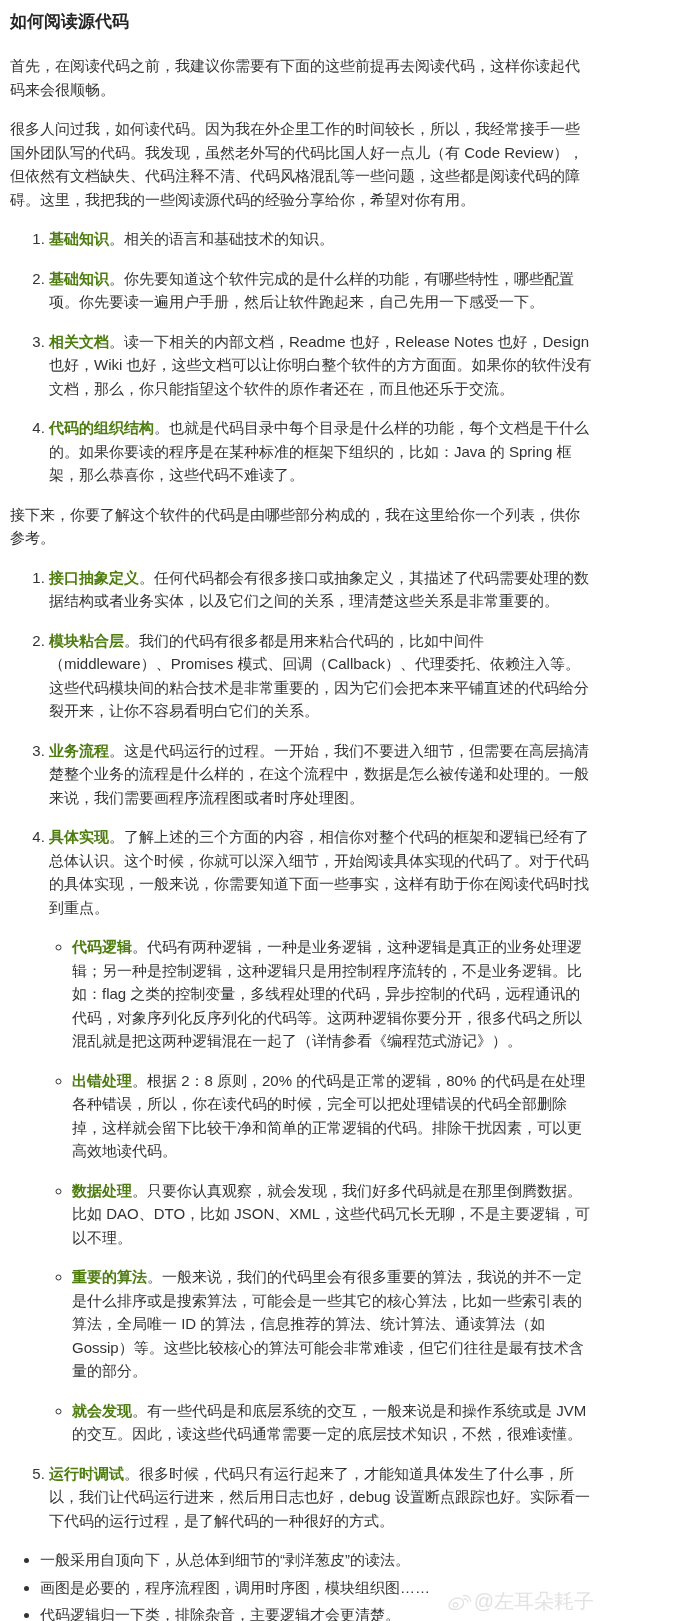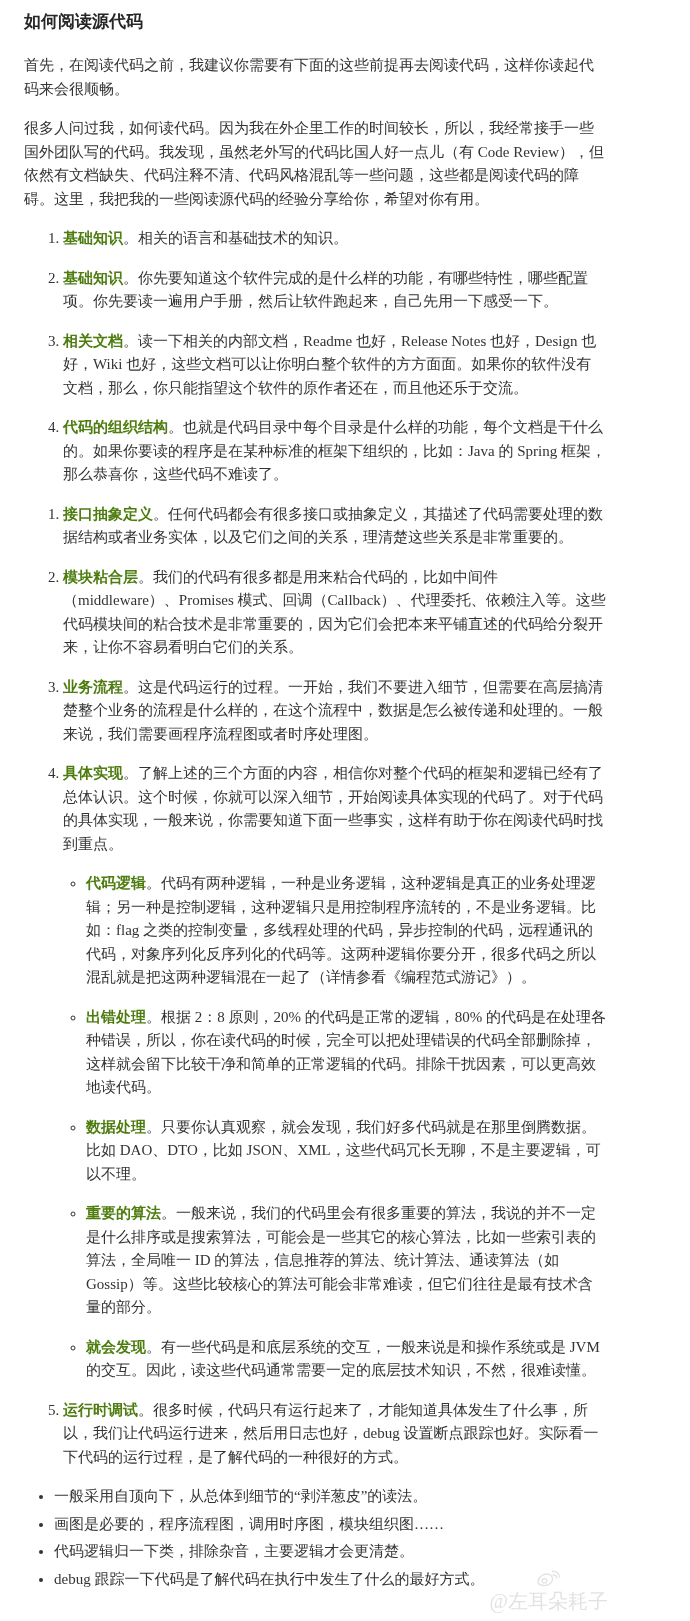--- a/index.html
+++ b/index.html
@@ -3,26 +3,25 @@
 <meta charset="utf-8">
 <style>
   html, body { margin: 0; padding: 0; background: #ffffff; }
   .page {
     position: relative;
     width: 604px;
     height: 1621px;
     box-sizing: border-box;
     padding: 8px 12px 30px 10px;
     background: #ffffff;
-    font-family: Liberation Serif, serif;
+    font-family: Liberation Sans, sans-serif;
     font-size: 15px;
     line-height: 23.5px;
     color: #333333;
     overflow: hidden;
-    margin-left: 14px;
   }
   .page h1 {
     font-size: 17px;
     font-weight: bold;
     color: #262626;
     margin: 2px 0 20px 0;
     line-height: 24px;
   }
   .page p { margin: 16px 0; }
   ol.num-list {
@@ -49,21 +48,20 @@
   .watermark {
     position: absolute;
     right: 10px;
     bottom: 8px;
     display: flex;
     align-items: center;
     color: #e2e2e2;
     font-size: 20px;
     line-height: 24px;
     white-space: nowrap;
-    flex-direction: column;
   }
   .watermark svg { display: block; }
 </style>
 </head>
 <body>
 
 <div class="page">
 
   <h1>如何阅读源代码</h1>
 
@@ -71,20 +69,21 @@
 
   <p>很多人问过我，如何读代码。因为我在外企里工作的时间较长，所以，我经常接手一些国外团队写的代码。我发现，虽然老外写的代码比国人好一点儿（有 Code Review），但依然有文档缺失、代码注释不清、代码风格混乱等一些问题，这些都是阅读代码的障碍。这里，我把我的一些阅读源代码的经验分享给你，希望对你有用。</p>
 
   <ol class="num-list">
     <li><span class="term">基础知识</span><span>。相关的语言和基础技术的知识。</span></li>
     <li><span class="term">基础知识</span><span>。你先要知道这个软件完成的是什么样的功能，有哪些特性，哪些配置项。你先要读一遍用户手册，然后让软件跑起来，自己先用一下感受一下。</span></li>
     <li><span class="term">相关文档</span><span>。读一下相关的内部文档，Readme 也好，Release Notes 也好，Design 也好，Wiki 也好，这些文档可以让你明白整个软件的方方面面。如果你的软件没有文档，那么，你只能指望这个软件的原作者还在，而且他还乐于交流。</span></li>
     <li><span class="term">代码的组织结构</span><span>。也就是代码目录中每个目录是什么样的功能，每个文档是干什么的。如果你要读的程序是在某种标准的框架下组织的，比如：Java 的 Spring 框架，那么恭喜你，这些代码不难读了。</span></li>
   </ol>
 
+  <p>接下来，你要了解这个软件的代码是由哪些部分构成的，我在这里给你一个列表，供你参考。</p>
 
   <ol class="num-list">
     <li><span class="term">接口抽象定义</span><span>。任何代码都会有很多接口或抽象定义，其描述了代码需要处理的数据结构或者业务实体，以及它们之间的关系，理清楚这些关系是非常重要的。</span></li>
     <li><span class="term">模块粘合层</span><span>。我们的代码有很多都是用来粘合代码的，比如中间件（middleware）、Promises 模式、回调（Callback）、代理委托、依赖注入等。这些代码模块间的粘合技术是非常重要的，因为它们会把本来平铺直述的代码给分裂开来，让你不容易看明白它们的关系。</span></li>
     <li><span class="term">业务流程</span><span>。这是代码运行的过程。一开始，我们不要进入细节，但需要在高层搞清楚整个业务的流程是什么样的，在这个流程中，数据是怎么被传递和处理的。一般来说，我们需要画程序流程图或者时序处理图。</span></li>
     <li>
       <span class="term">具体实现</span><span>。了解上述的三个方面的内容，相信你对整个代码的框架和逻辑已经有了总体认识。这个时候，你就可以深入细节，开始阅读具体实现的代码了。对于代码的具体实现，一般来说，你需要知道下面一些事实，这样有助于你在阅读代码时找到重点。</span>
       <ul class="sub-list">
         <li><span class="term">代码逻辑</span><span>。代码有两种逻辑，一种是业务逻辑，这种逻辑是真正的业务处理逻辑；另一种是控制逻辑，这种逻辑只是用控制程序流转的，不是业务逻辑。比如：flag 之类的控制变量，多线程处理的代码，异步控制的代码，远程通讯的代码，对象序列化反序列化的代码等。这两种逻辑你要分开，很多代码之所以混乱就是把这两种逻辑混在一起了（详情参看《编程范式游记》）。</span></li>
         <li><span class="term">出错处理</span><span>。根据 2：8 原则，20% 的代码是正常的逻辑，80% 的代码是在处理各种错误，所以，你在读代码的时候，完全可以把处理错误的代码全部删除掉，这样就会留下比较干净和简单的正常逻辑的代码。排除干扰因素，可以更高效地读代码。</span></li>

